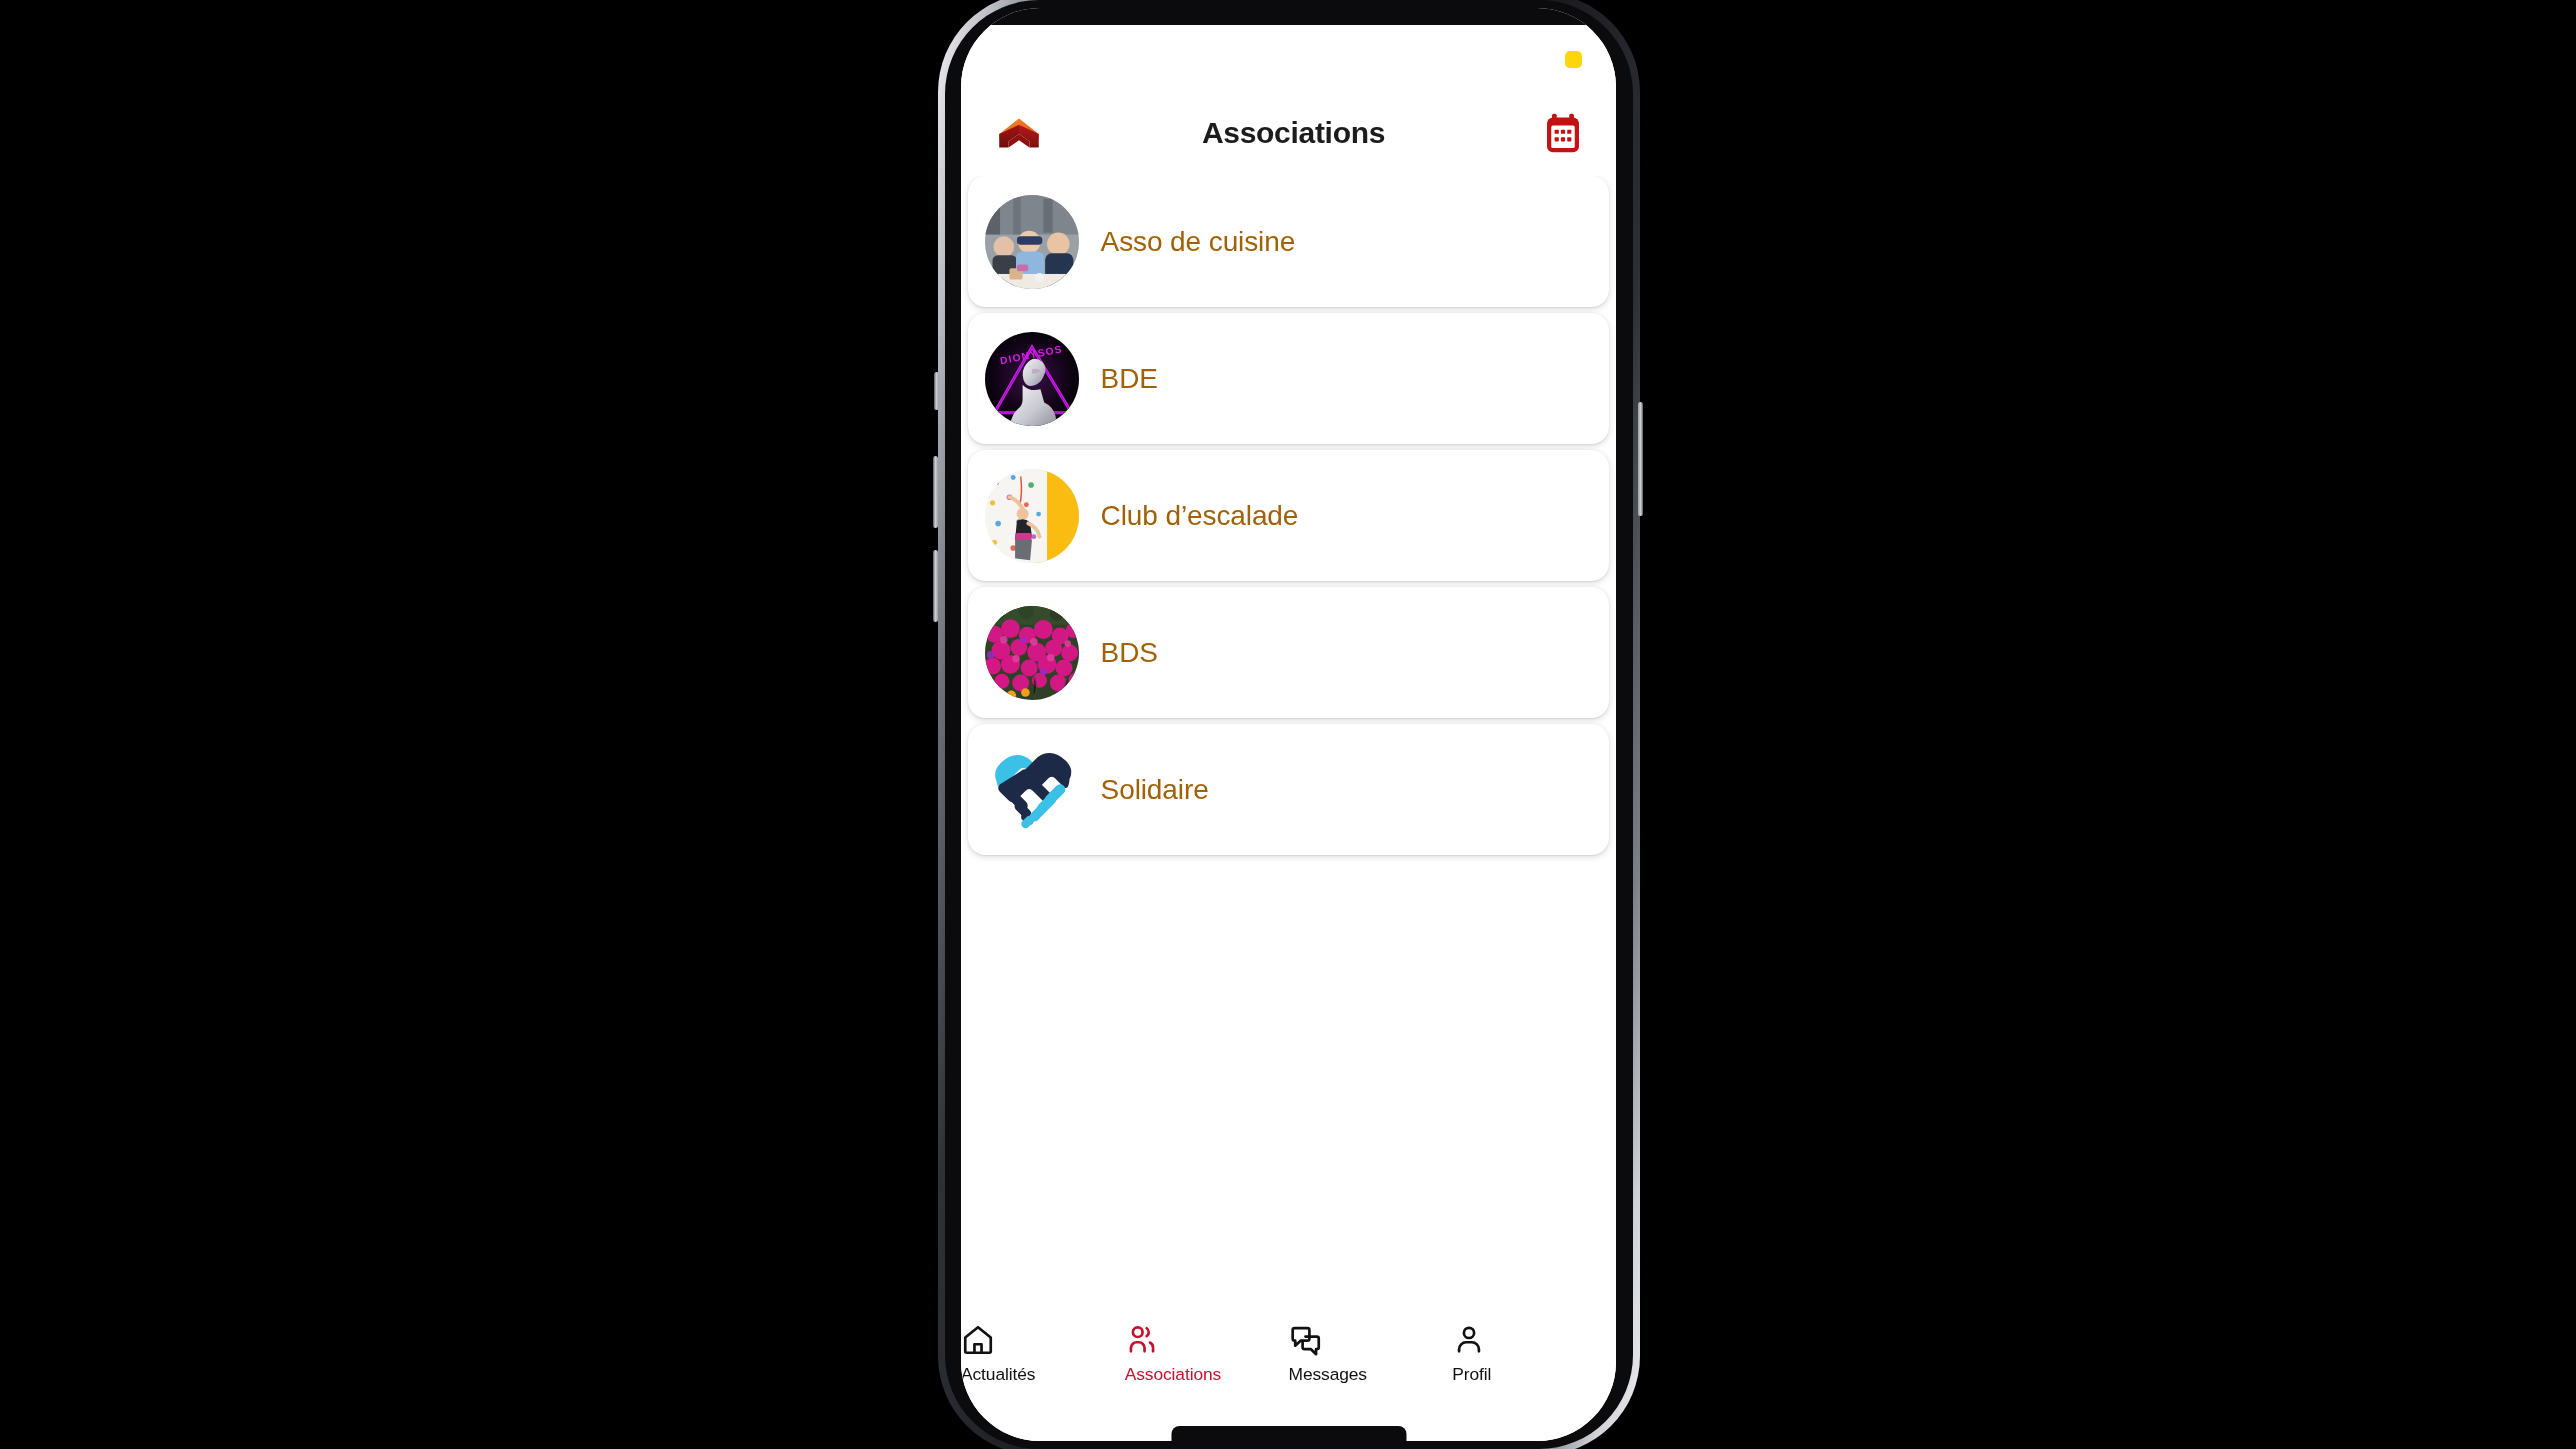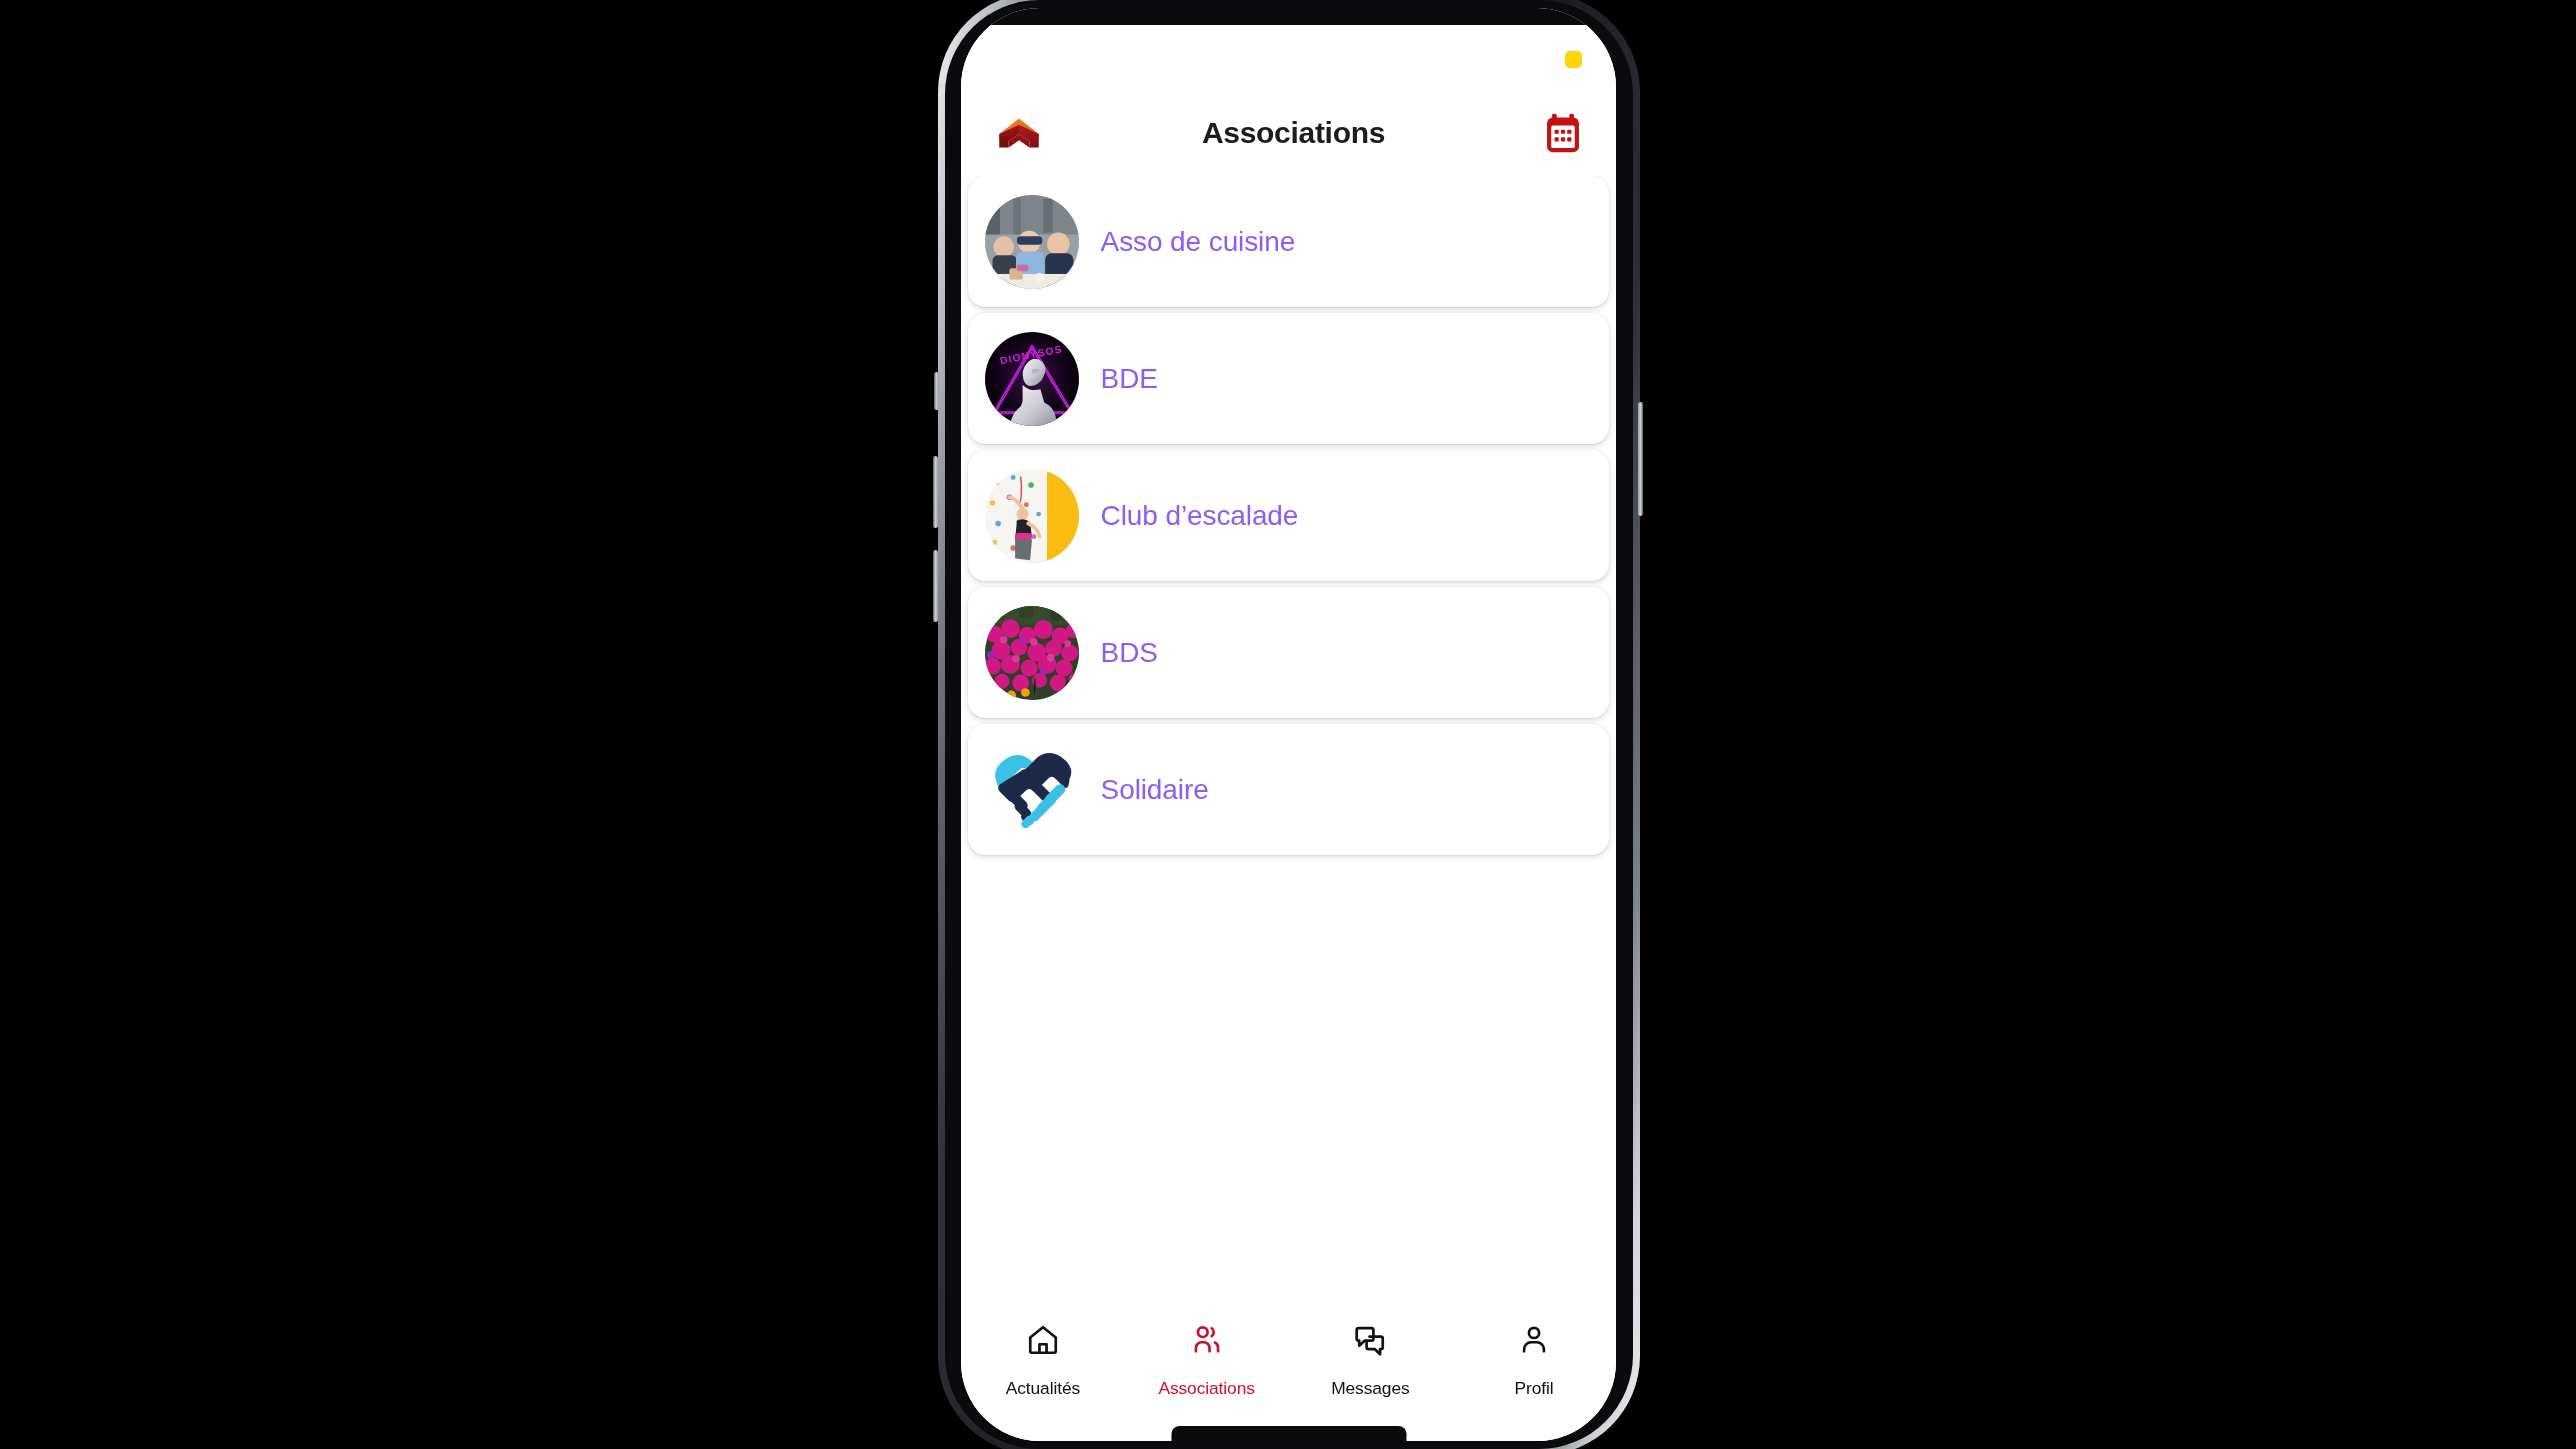--- a/index.html
+++ b/index.html
@@ -167,21 +167,21 @@
     position: relative;
     background: #eee;
   }
   .avatar.square {
     border-radius: 14.8px;
     background: #ffffff;
   }
   .avatar svg { display:block; width:100%; height:100%; }
   .asso-name {
     font-size: 28px;
-    color: #8b5cf6;
+    color: #a16207;
     margin-left: 21.5px;
     letter-spacing: -0.1px;
     white-space: nowrap;
   }
 
   
   .tabbar {
     position: absolute;
     left: 0;
     bottom: 0;
@@ -190,22 +190,22 @@
     background: #ffffff;
     display: flex;
     align-items: flex-start;
     padding-top: 16px;
     box-sizing: border-box;
   }
   .tab {
     flex: 1;
     display: flex;
     flex-direction: column;
-    align-items: center;
-    gap: 21px;
+    align-items: flex-start;
+    gap: 7px;
   }
   .tab svg { width: 34px; height: 34px; display:block; }
   .tab-label {
     font-size: 17.4px;
     color: #111111;
     letter-spacing: -0.1px;
   }
   .tab.active .tab-label { color: #C8102E; }
 
   .home-indicator {

